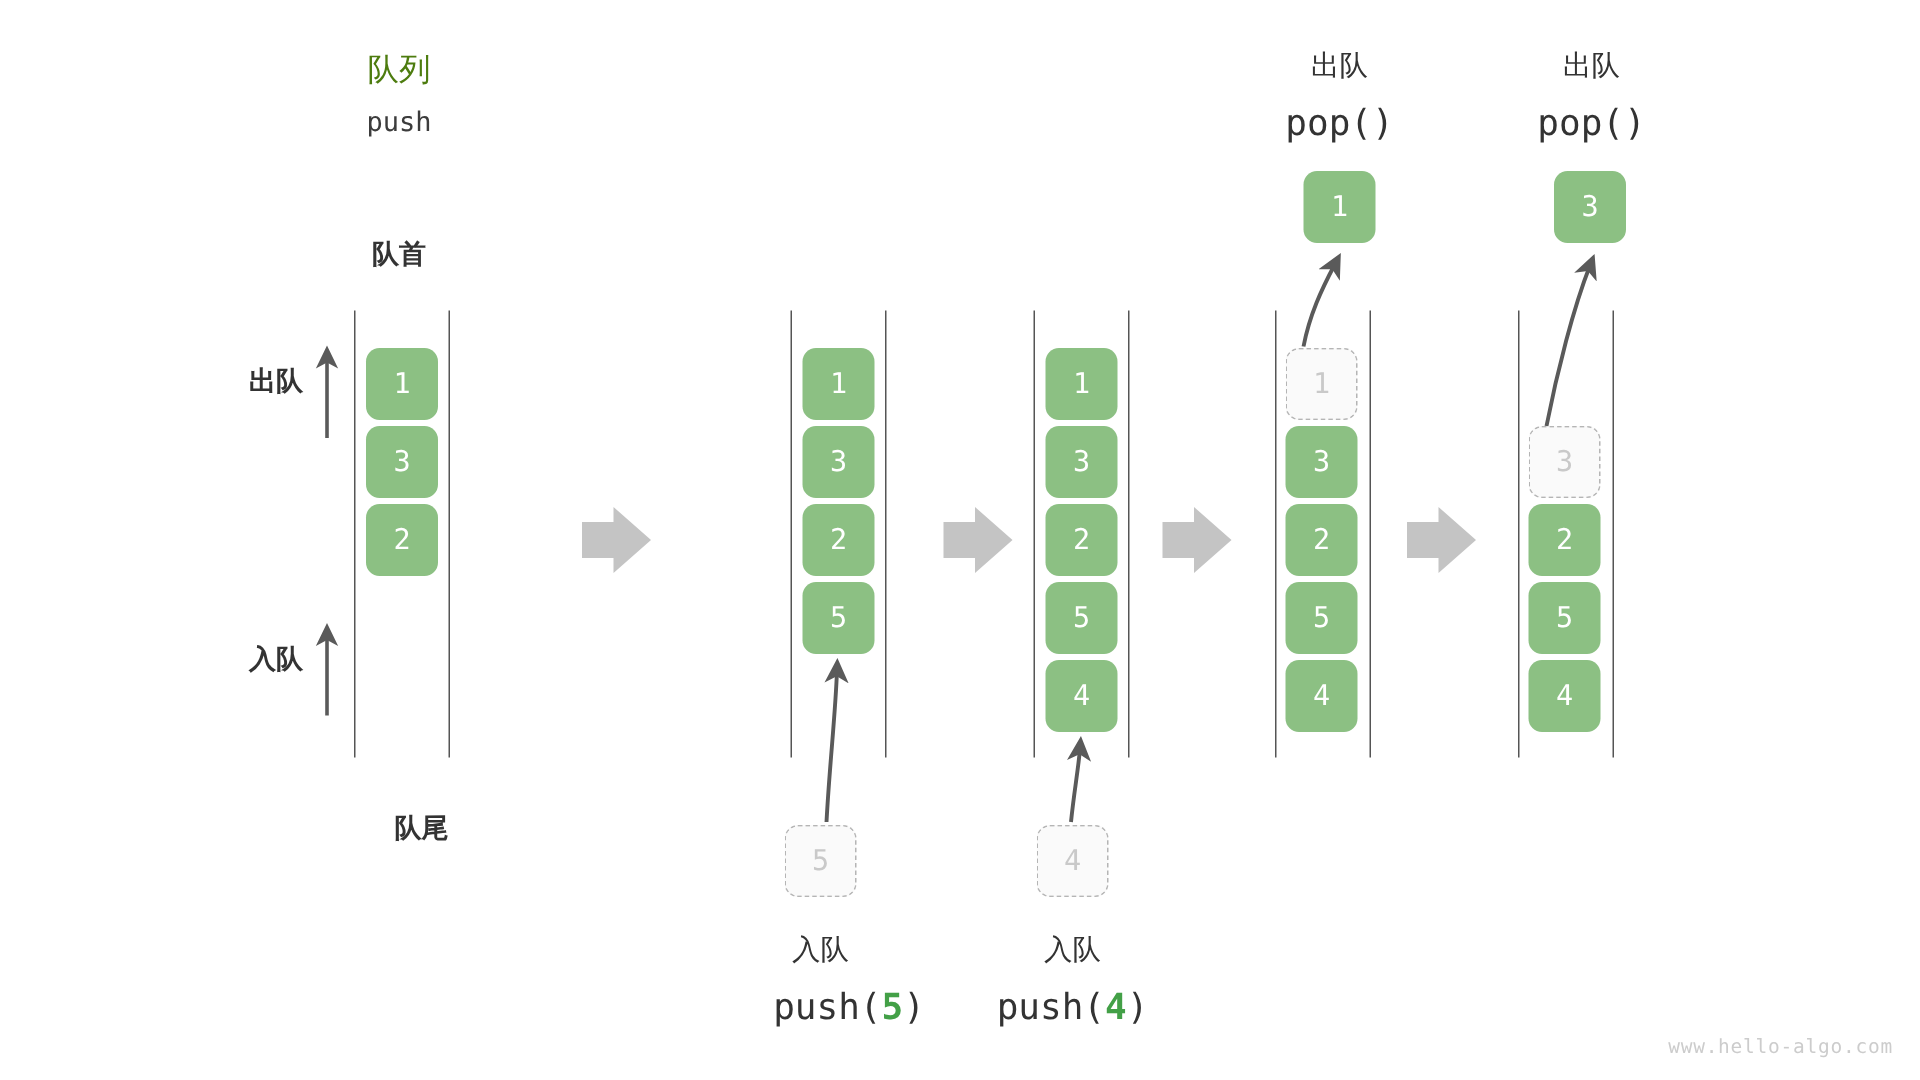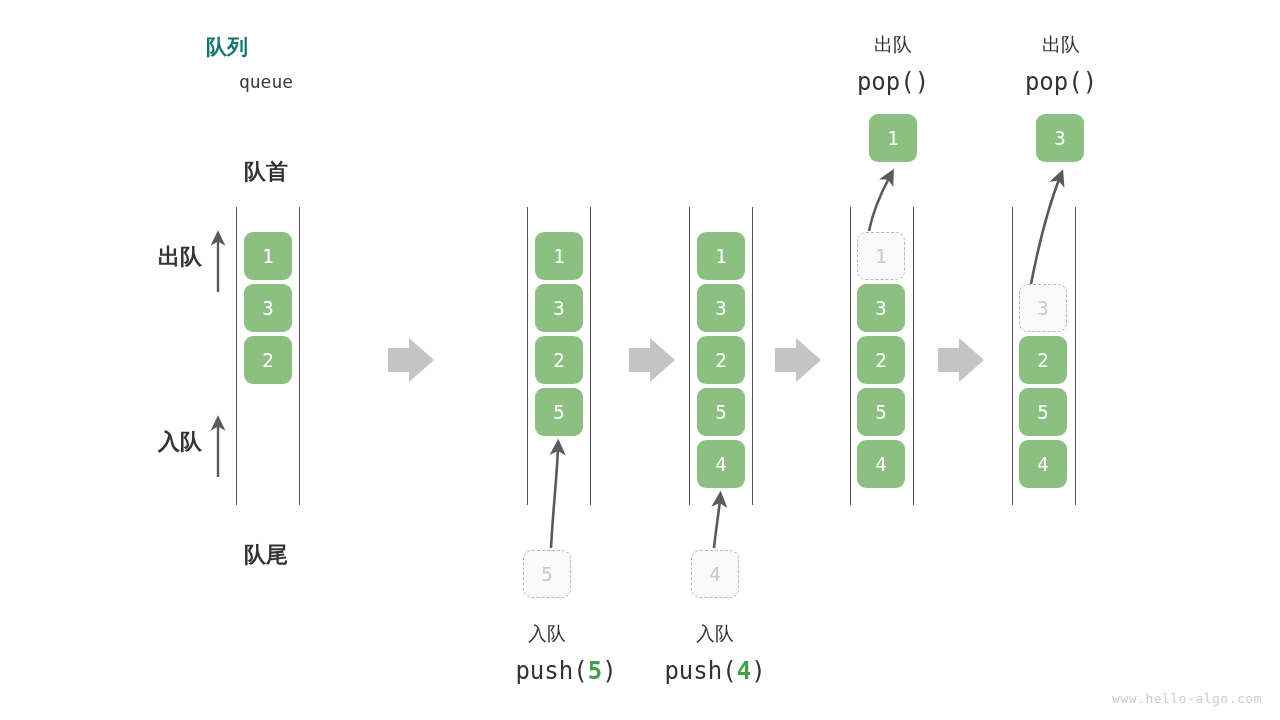--- a/index.html
+++ b/index.html
@@ -24,32 +24,32 @@
   }
 
   
   .lbl {
     position: absolute;
     white-space: nowrap;
     line-height: 1.25;
   }
   .title-cn {
     font-size: 21px;
-    font-weight: bold;
-    color: #0f766e;
-    text-align: left;
+    font-weight: normal;
+    color: #4d7c0f;
+    text-align: center;
   }
   .title-en {
     font-size: 18px;
     font-family: "DejaVu Sans Mono", "Liberation Mono", monospace;
     color: #3c3c3c;
     text-align: center;
   }
   .bold-cn {
-    font-size: 22px;
+    font-size: 18px;
     font-weight: bold;
     color: #333333;
     text-align: center;
   }
   .op-cn {
     font-size: 19px;
     color: #333333;
     text-align: center;
   }
   .op-code {
@@ -112,24 +112,24 @@
     pointer-events: none;
     overflow: visible;
   }
 </style>
 </head>
 <body>
 
 <div id="canvas">
 
   <div class="lbl title-cn" style="left:206px; top:34px; width:120px;">队列</div>
-  <div class="lbl title-en" style="left:206px; top:71px; width:120px;">queue</div>
+  <div class="lbl title-en" style="left:206px; top:71px; width:120px;">push</div>
 
   <div class="lbl bold-cn" style="left:206px; top:158px; width:120px;">队首</div>
-  <div class="lbl bold-cn" style="left:206px; top:541px; width:120px;">队尾</div>
+  <div class="lbl bold-cn" style="left:221px; top:541px; width:120px;">队尾</div>
 
   <div class="lbl bold-cn" style="left:112px; top:243px; width:90px; text-align:right;">出队</div>
   <div class="lbl bold-cn" style="left:112px; top:428px; width:90px; text-align:right;">入队</div>
 
   <div class="queue">
     <div class="rail" style="left:236px; top:207px; height:298px;"></div>
     <div class="rail" style="left:299px; top:207px; height:298px;"></div>
 
     <div class="cell filled" style="left:244px; top:232px;">1</div>
     <div class="cell filled" style="left:244px; top:284px;">3</div>

